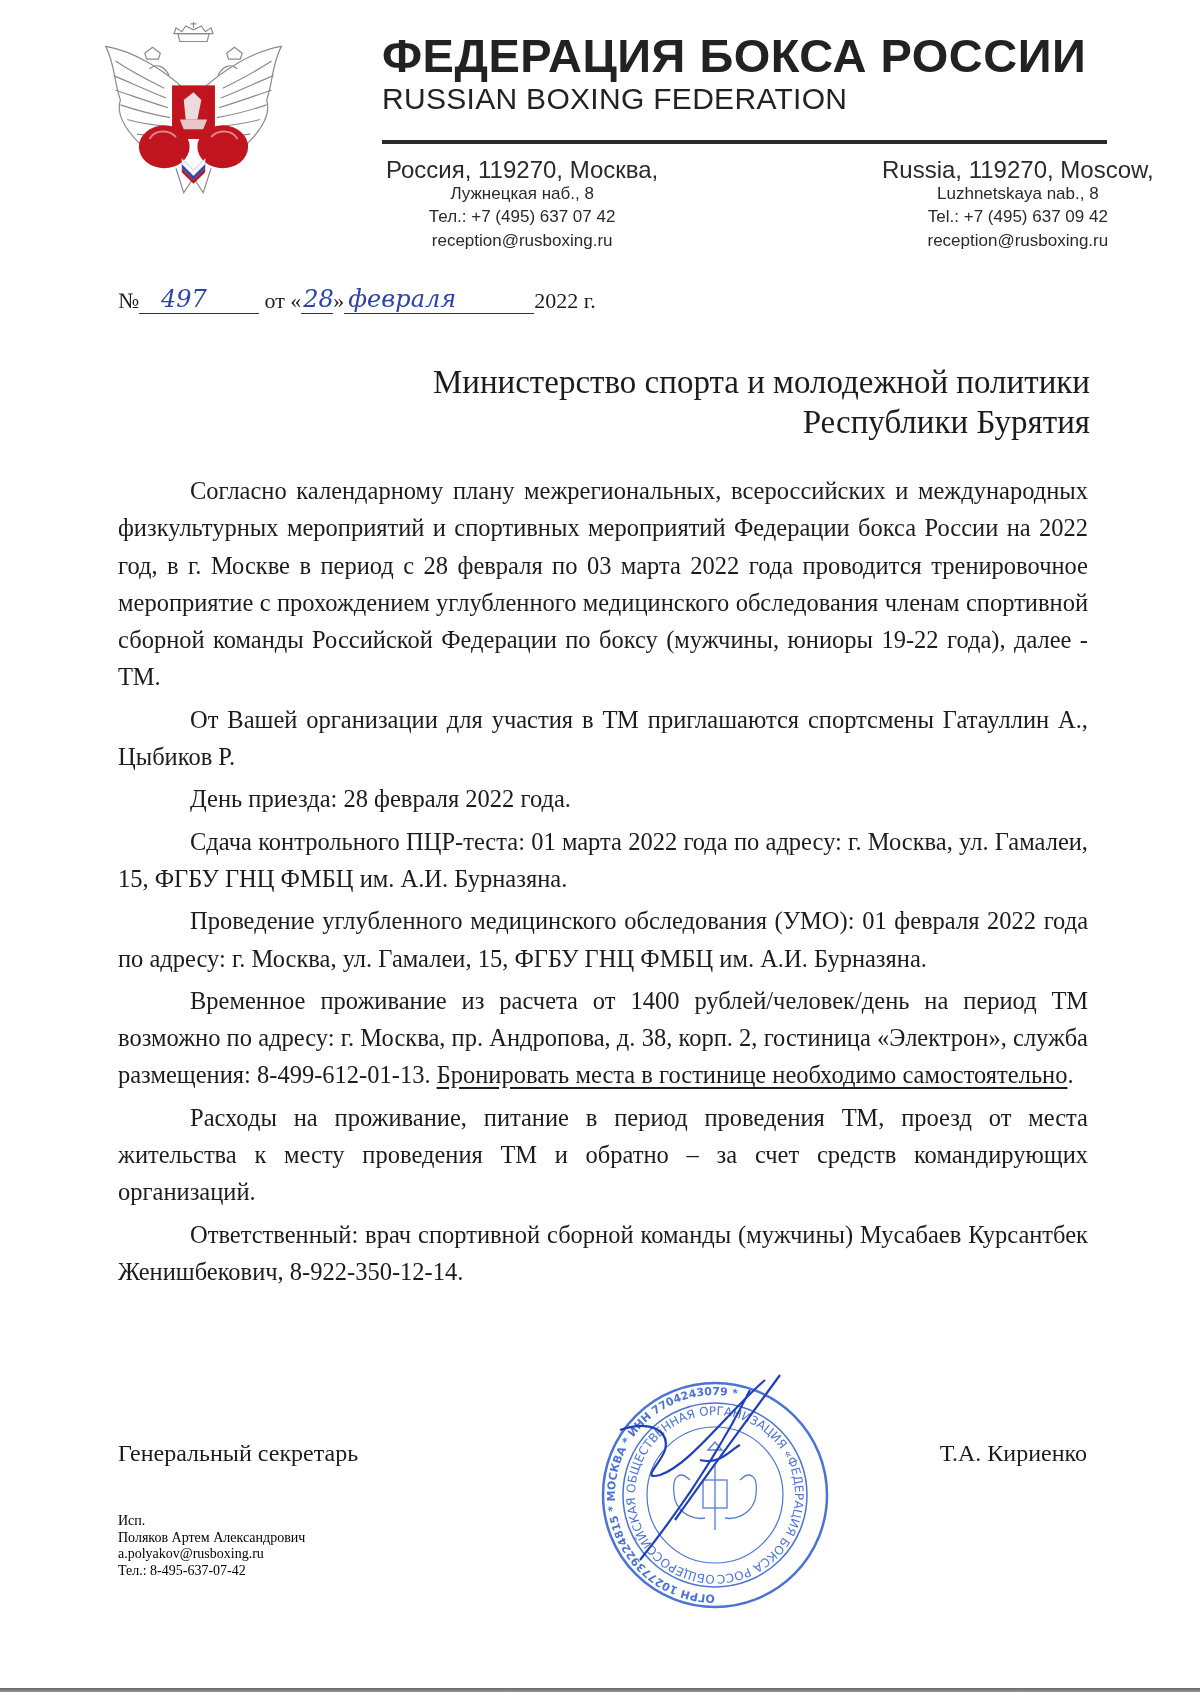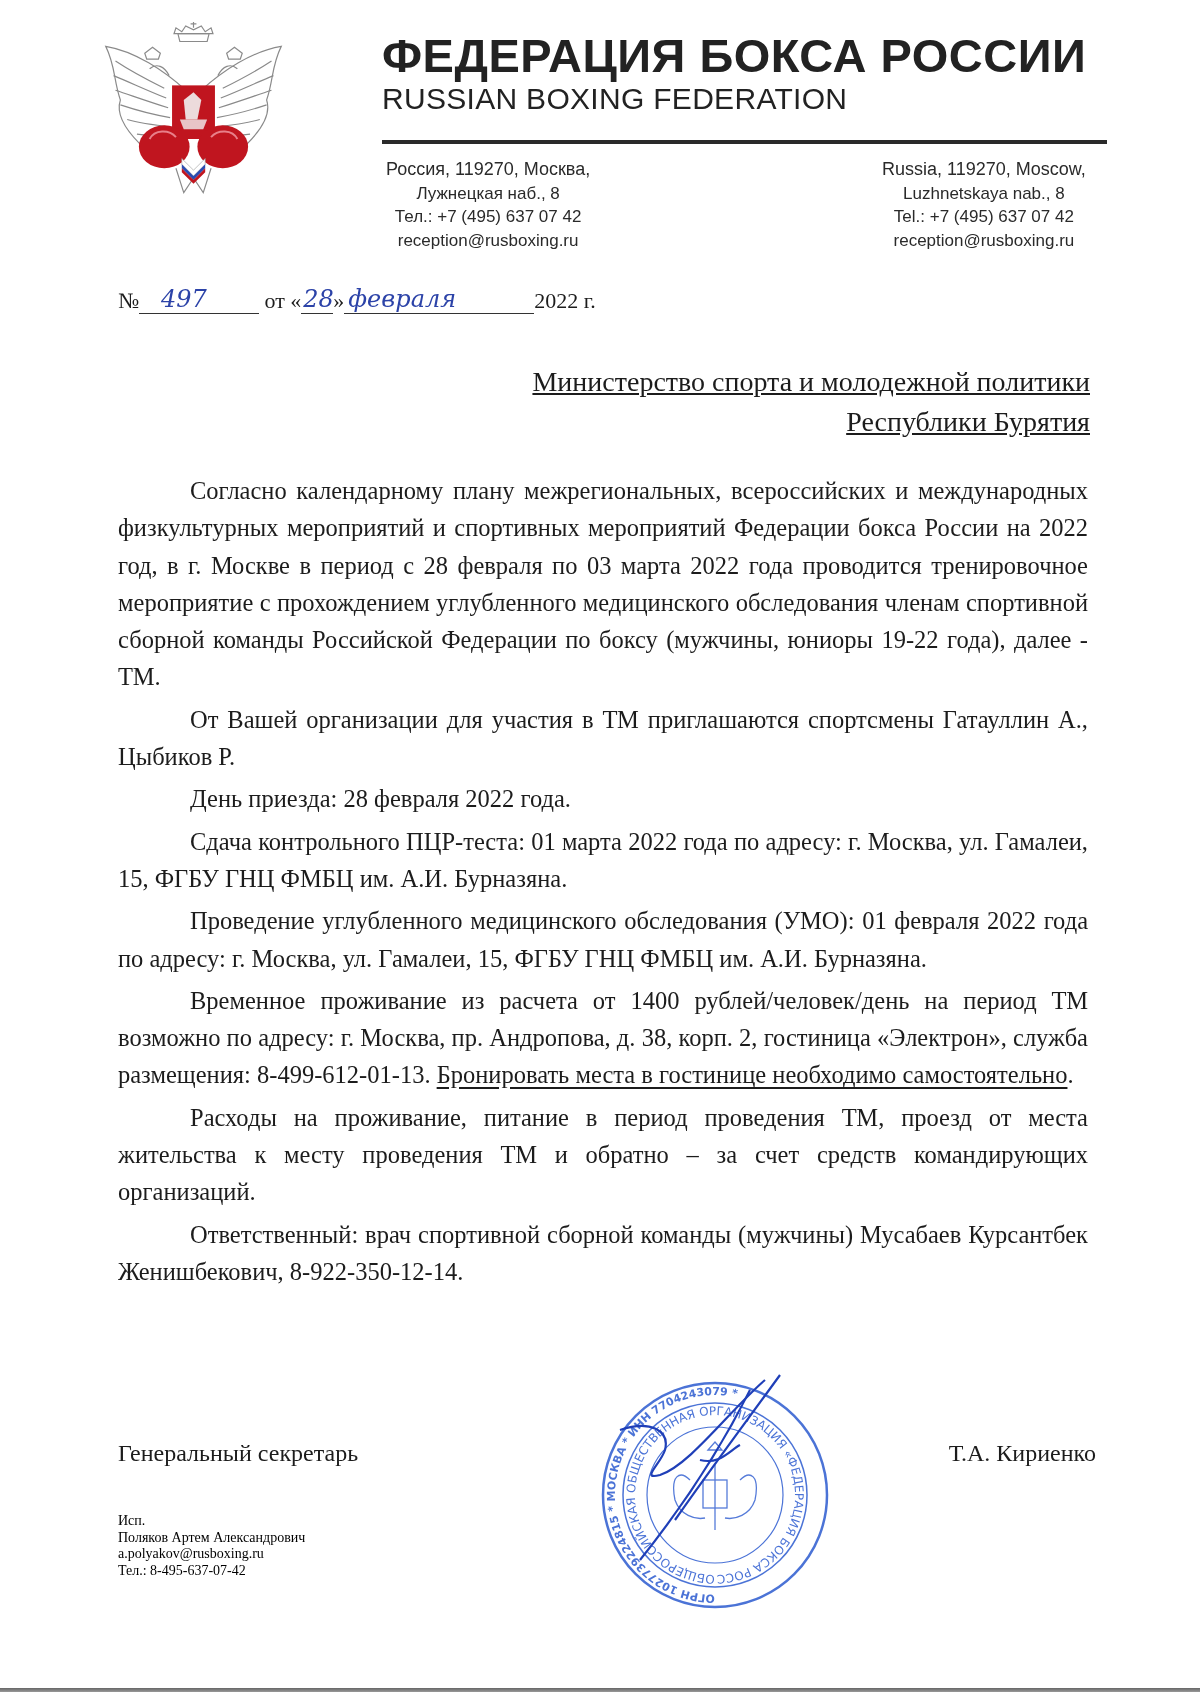--- a/index.html
+++ b/index.html
@@ -6,44 +6,44 @@
   body { width: 1200px; height: 1697px; position: relative; overflow: hidden; color: #1c1c1c; }
   .serif { font-family: "Liberation Serif", "DejaVu Serif", serif; }
   .sans { font-family: "Liberation Sans", "DejaVu Sans", sans-serif; text-align: center; }
 
   
   #emblem { position: absolute; left: 96px; top: 22px; width: 195px; height: 195px; }
   #title-ru { position: absolute; left: 382px; top: 28px; font-size: 47px; font-weight: bold; letter-spacing: 0.5px; color: #222; white-space: nowrap; }
   #title-en { position: absolute; left: 382px; top: 82px; font-size: 30px; font-weight: normal; letter-spacing: 0.3px; color: #222; white-space: nowrap; }
   #header-rule { position: absolute; left: 382px; top: 140px; width: 725px; height: 4px; background: #2a2a2a; }
   .addr { position: absolute; top: 158px; font-size: 17px; line-height: 23.5px; color: #2a2a2a; }
-  .addr div:first-child { font-size: 18px; }
+  .addr div:first-child { font-size: 24px; }
   #addr-ru { left: 386px; }
   #addr-en { left: 882px; }
 
   
   #ref-line { position: absolute; left: 118px; top: 288px; font-size: 22px; white-space: nowrap; }
   .blank { display: inline-block; border-bottom: 1.3px solid #333; position: relative; height: 22px; vertical-align: bottom; }
   .hand { font-family: "DejaVu Serif", serif; font-style: italic; color: #2c43a8; font-size: 24px; position: absolute; bottom: 0; }
   #num-blank { width: 120px; }
   #day-blank { width: 32px; }
   #month-blank { width: 190px; }
 
   
-  #recipient { position: absolute; right: 110px; top: 362px; text-align: right; font-size: 28px; line-height: 40px; text-decoration: underline; }
+  #recipient { position: absolute; right: 110px; top: 362px; text-align: right; font-size: 33px; line-height: 40px; }
 
   
   #body-text { position: absolute; left: 118px; top: 472px; width: 970px; font-size: 24.5px; line-height: 37.3px; text-align: justify; }
   #body-text p { margin: 0; text-indent: 72px; }
   #body-text p + p { margin-top: 5px; }
   .underline { text-decoration: underline; text-underline-offset: 4px; }
 
   
   #sig-title { position: absolute; left: 118px; top: 1440px; font-size: 24px; }
-  #sig-name { position: absolute; right: 104px; top: 1440px; font-size: 24px; }
+  #sig-name { position: absolute; right: 113px; top: 1440px; font-size: 24px; }
   #stamp { position: absolute; left: 580px; top: 1370px; width: 270px; height: 250px; }
 
   
   #executor { position: absolute; left: 118px; top: 1513px; font-size: 14px; line-height: 16.5px; color: #000000; }
 
   
   #bottom-edge { position: absolute; left: 0; top: 1688px; width: 1200px; height: 4px; background: linear-gradient(#666, #999); }
 </style>
 </head>
 <body>
@@ -97,21 +97,21 @@
 
 <div id="addr-ru" class="addr sans">
   <div>Россия, 119270, Москва,</div>
   <div>Лужнецкая наб., 8</div>
   <div>Тел.: +7 (495) 637 07 42</div>
   <div>reception@rusboxing.ru</div>
 </div>
 <div id="addr-en" class="addr sans">
   <div>Russia, 119270, Moscow,</div>
   <div>Luzhnetskaya nab., 8</div>
-  <div>Tel.: +7 (495) 637 07 42</div>
+  <div>Tel.: +7 (495) 637 09 42</div>
   <div>reception@rusboxing.ru</div>
 </div>
 
 <div id="ref-line" class="serif">
   <span>№</span><span id="num-blank" class="blank"><span class="hand" style="left:22px;">497</span></span>
   <span>от «</span><span id="day-blank" class="blank"><span class="hand" style="left:2px;">28</span></span><span>»</span><span id="month-blank" class="blank"><span class="hand" style="left:4px;">февраля</span></span><span>2022 г.</span>
 </div>
 
 <div id="recipient" class="serif">
   <div>Министерство спорта и молодежной политики</div>

